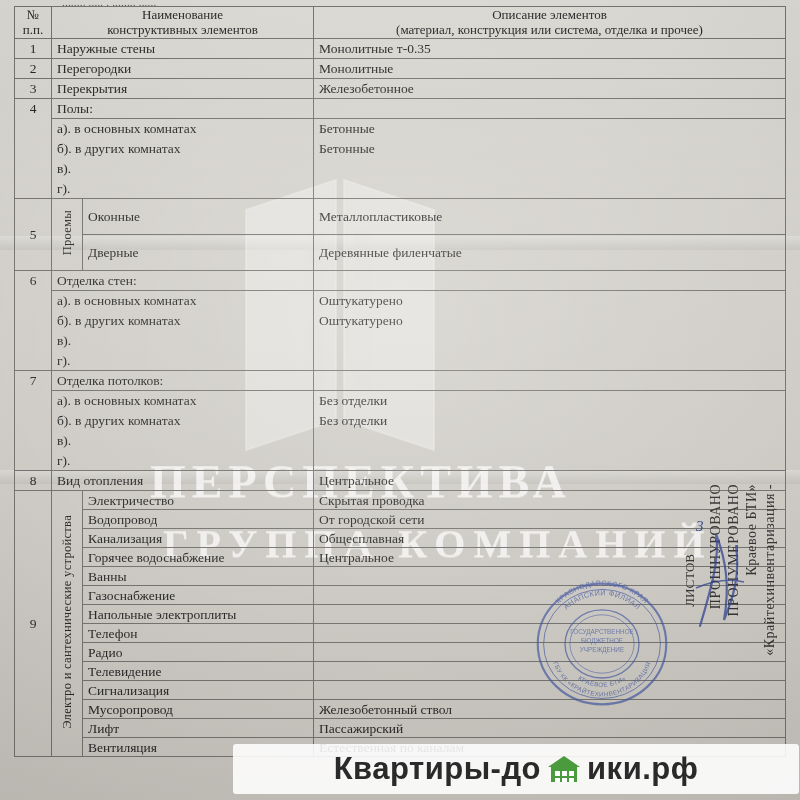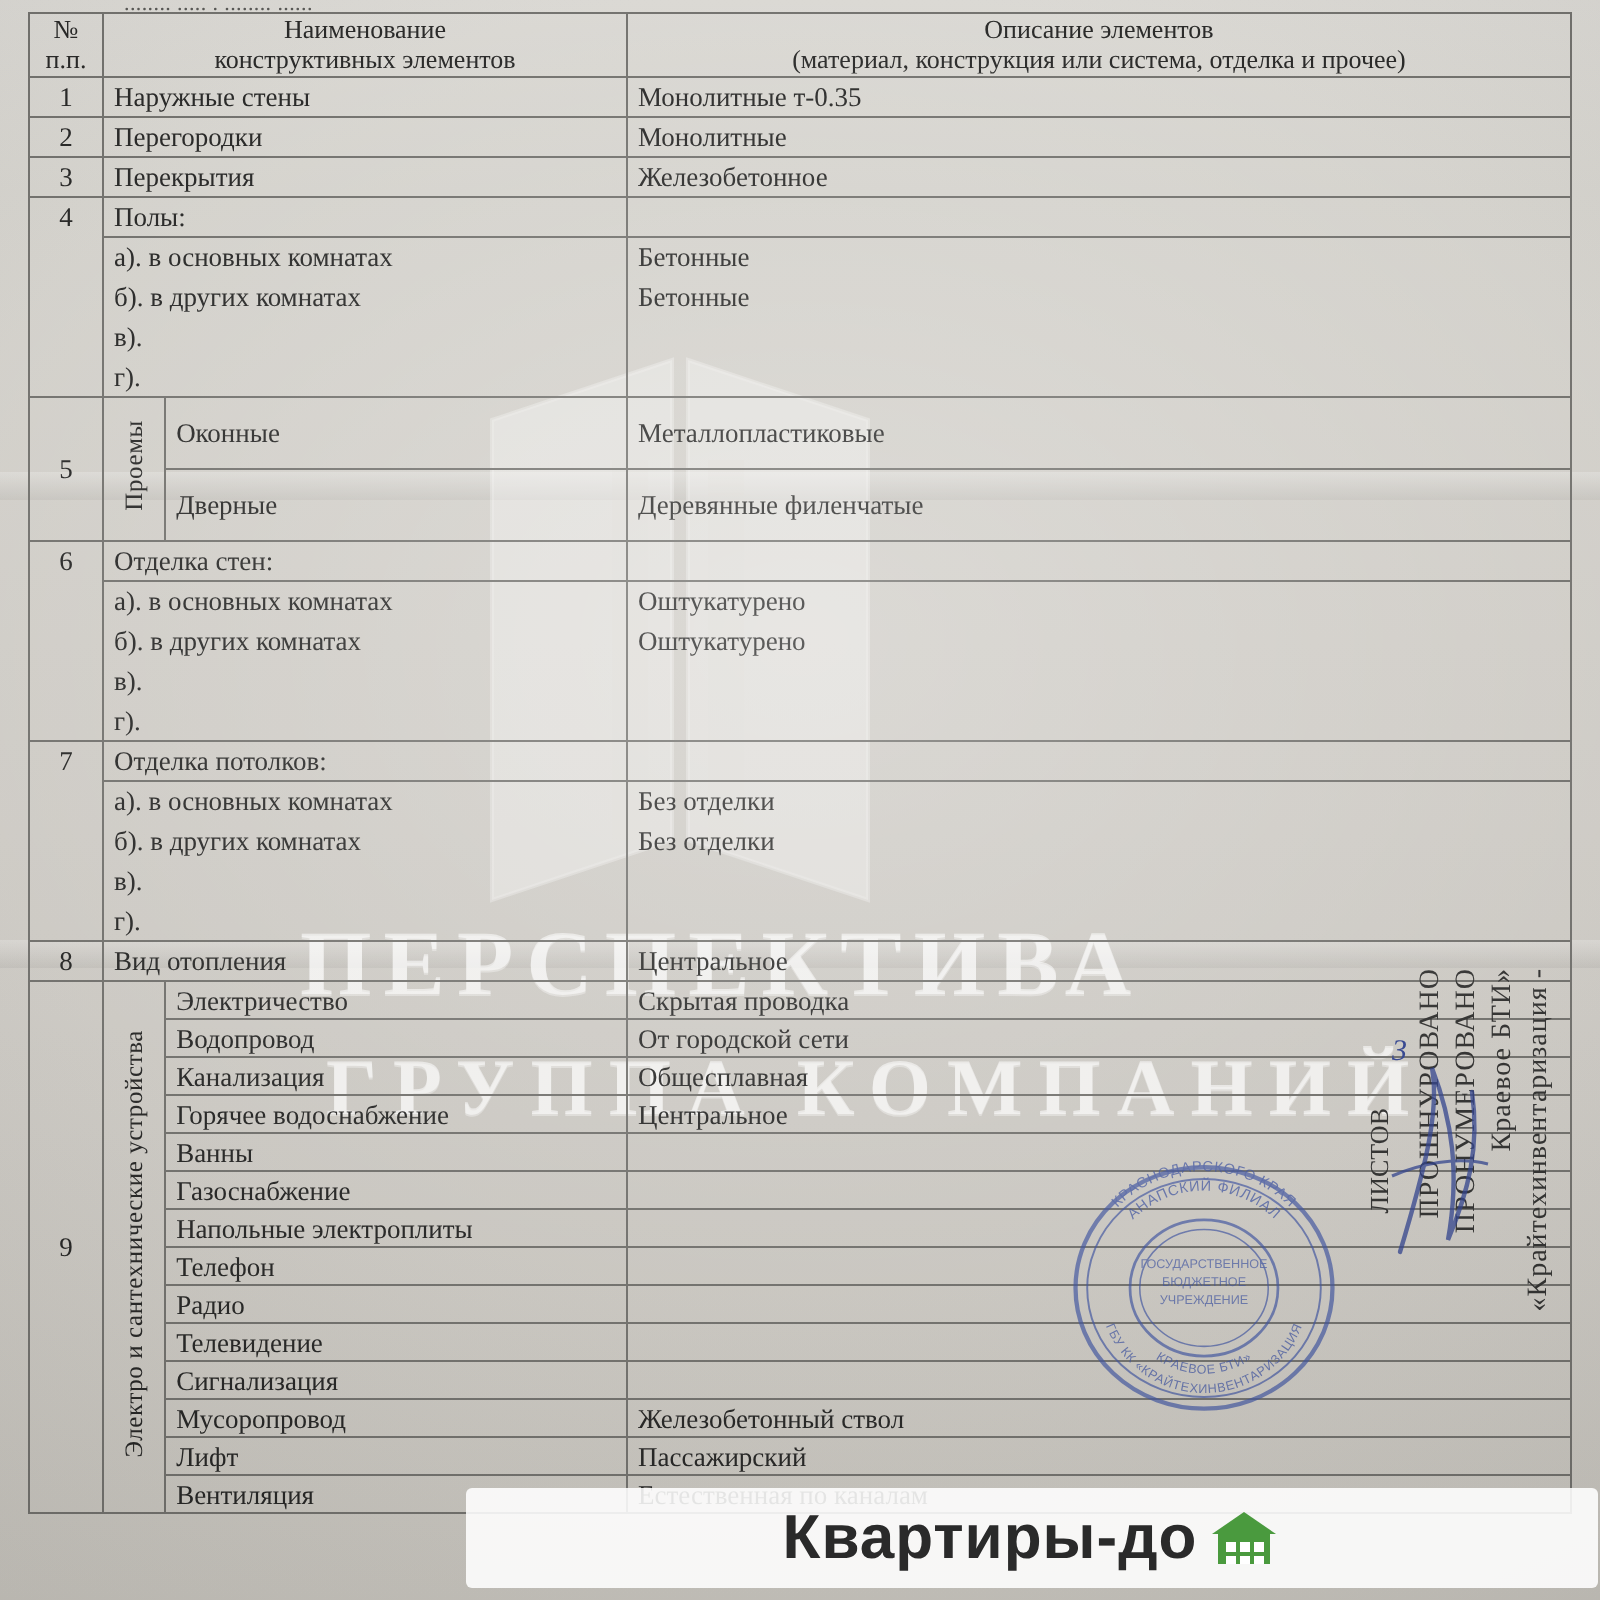--- a/index.html
+++ b/index.html
@@ -488,14 +488,15 @@
         <polygon points="18,2 34,13 2,13" fill="#4a9a3e"></polygon>
         <rect x="5" y="13" width="26" height="15" fill="#4a9a3e"></rect>
         <rect x="9" y="17" width="5" height="5" fill="#ffffff"></rect>
         <rect x="16" y="17" width="5" height="5" fill="#ffffff"></rect>
         <rect x="23" y="17" width="5" height="5" fill="#ffffff"></rect>
         <rect x="9" y="24" width="5" height="4" fill="#ffffff"></rect>
         <rect x="16" y="24" width="5" height="4" fill="#ffffff"></rect>
         <rect x="23" y="24" width="5" height="4" fill="#ffffff"></rect>
       </svg>
     </span>
+    <span>ики.рф</span>
   </div>
 </div>
 
 </body></html>

